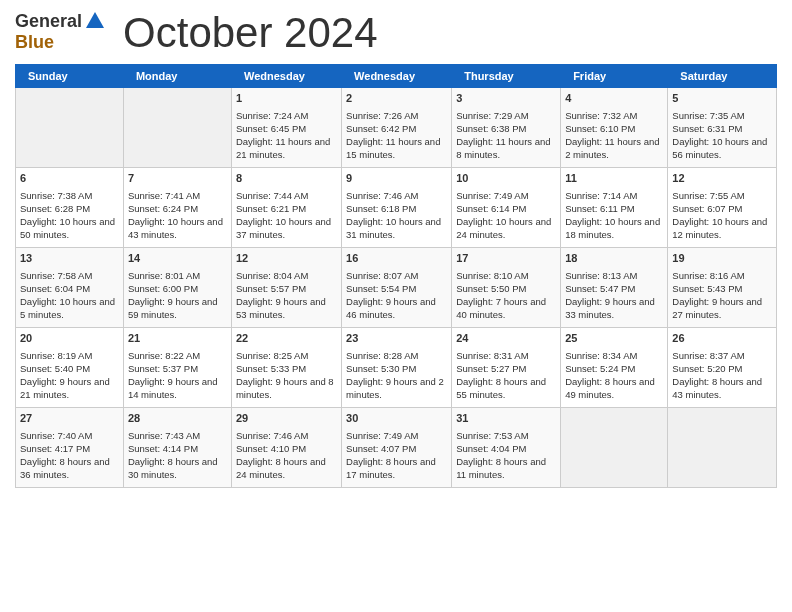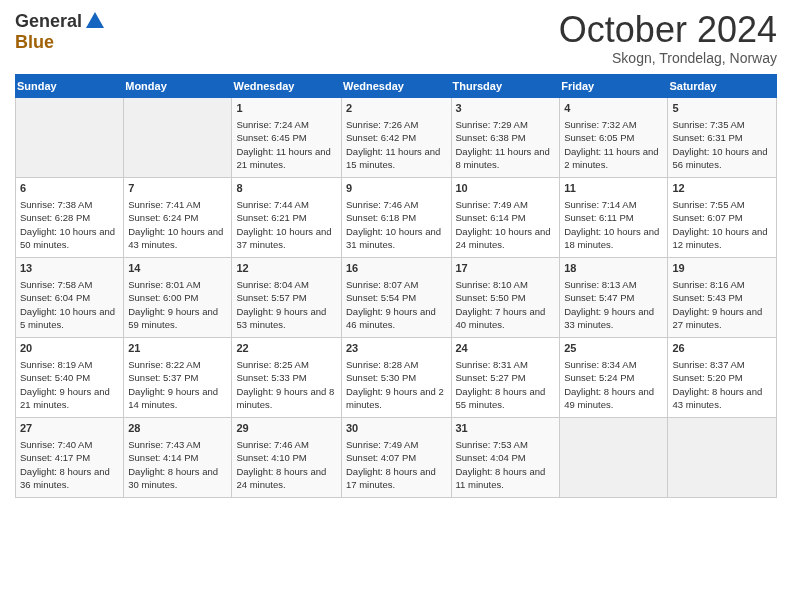--- a/index.html
+++ b/index.html
@@ -11,54 +11,54 @@
       overflow: hidden;
     }
     .page {
       width: 792px;
       height: 612px;
       background: #fff;
       padding: 10px 15px;
     }
     .header {
       display: flex;
-      justify-content: space-between;
       align-items: flex-start;
       margin-bottom: 8px;
     }
     .logo-area {
       display: flex;
       align-items: center;
     }
     .logo-general { color: #333; }
     .logo-blue { color: #1565c0; }
     .title-area {
       text-align: right;
     }
     .month-title {
-      font-size: 36px;
+      font-size: 42px;
       font-weight: normal;
       color: #333;
       line-height: 1.1;
+      margin-left: 15px;
     }
     .location-title {
       font-size: 14px;
       color: #555;
     }
     .calendar {
       width: 100%;
       border-collapse: collapse;
       font-size: 10px;
     }
     .calendar thead tr {
       background: #1565c0;
       color: #fff;
     }
     .calendar thead th {
-      padding: 5px 1px;
+      padding: 5px 12px;
       text-align: left;
       font-size: 11px;
       font-weight: bold;
       border: 1px solid #1565c0;
     }
     .calendar tbody tr {
       vertical-align: top;
     }
     .calendar tbody td {
       border: 1px solid #ccc;
@@ -97,21 +97,20 @@
           <polygon points="11,2 20,18 2,18" fill="#1565c0"></polygon>
         </svg>
       </div>
       <div>
         <span class="logo-blue" style="font-size:18px;font-weight:bold;color:#a16207;">Blue</span>
       </div>
     </div>
   </div>
   <div class="title-area">
     <div class="month-title">October 2024</div>
-    <div class="location-title">Skogn, Trondelag, Norway</div>
   </div>
 </div>
 
 <table class="calendar">
   <thead>
     <tr>
     <th>Sunday</th>
           <th>Monday</th>
           <th>Wednesday</th>
           <th>Wednesday</th>
@@ -138,21 +137,21 @@
           </td>
           <td>
             <span class="day-num">3</span>
             <div>Sunrise: 7:29 AM</div>
             <div>Sunset: 6:38 PM</div>
             <div>Daylight: 11 hours and 8 minutes.</div>
           </td>
           <td>
             <span class="day-num">4</span>
             <div>Sunrise: 7:32 AM</div>
-            <div>Sunset: 6:05 PM</div>
+            <div>Sunset: 6:10 PM</div>
             <div>Daylight: 11 hours and 2 minutes.</div>
           </td>
           <td>
             <span class="day-num">5</span>
             <div>Sunrise: 7:35 AM</div>
             <div>Sunset: 6:31 PM</div>
             <div>Daylight: 10 hours and 56 minutes.</div>
           </td>
         </tr>
         <tr>

